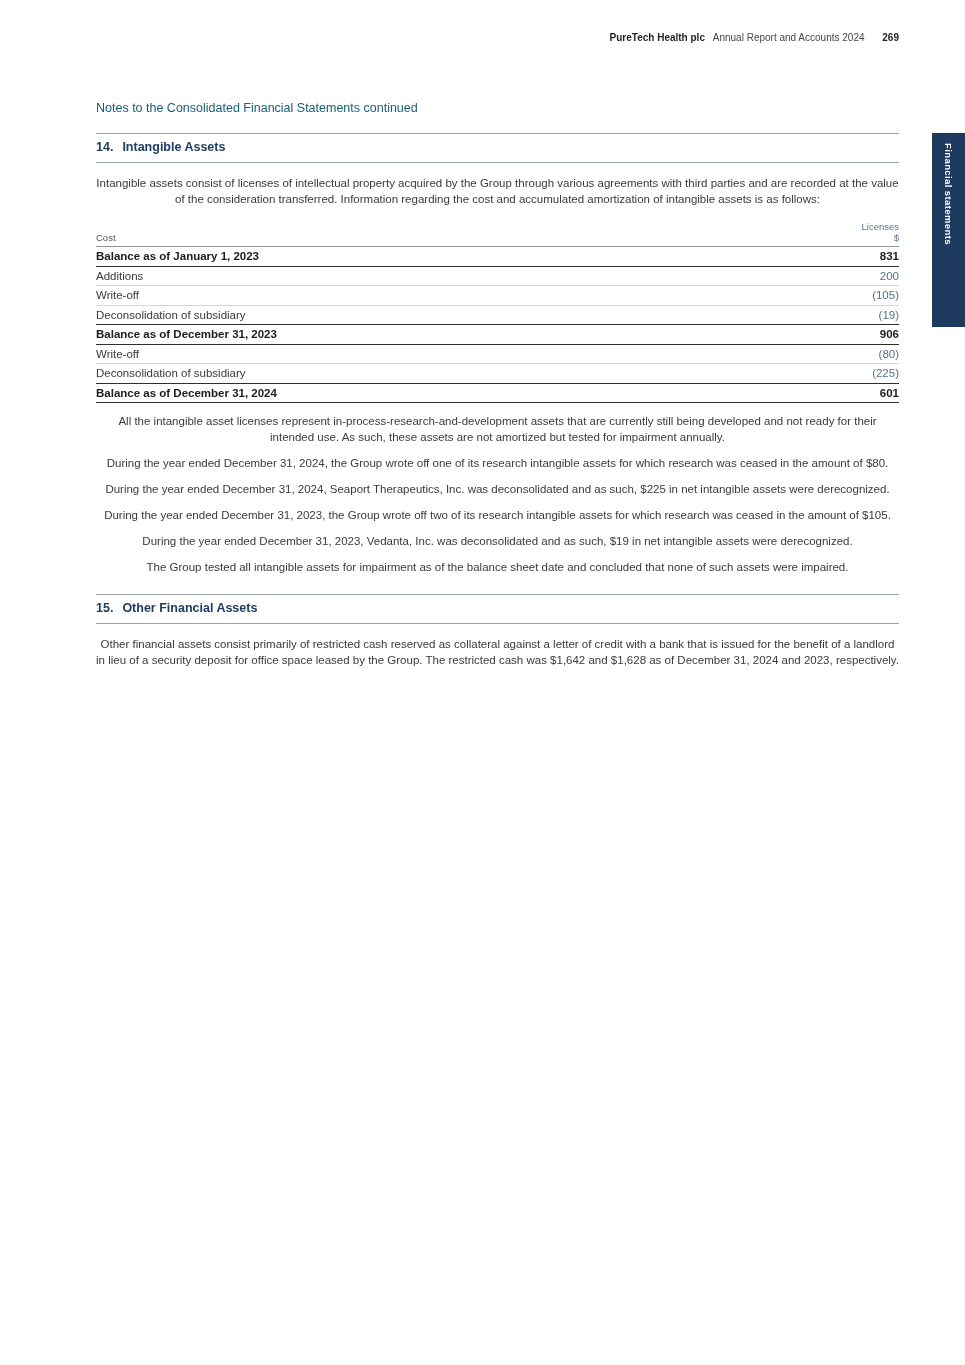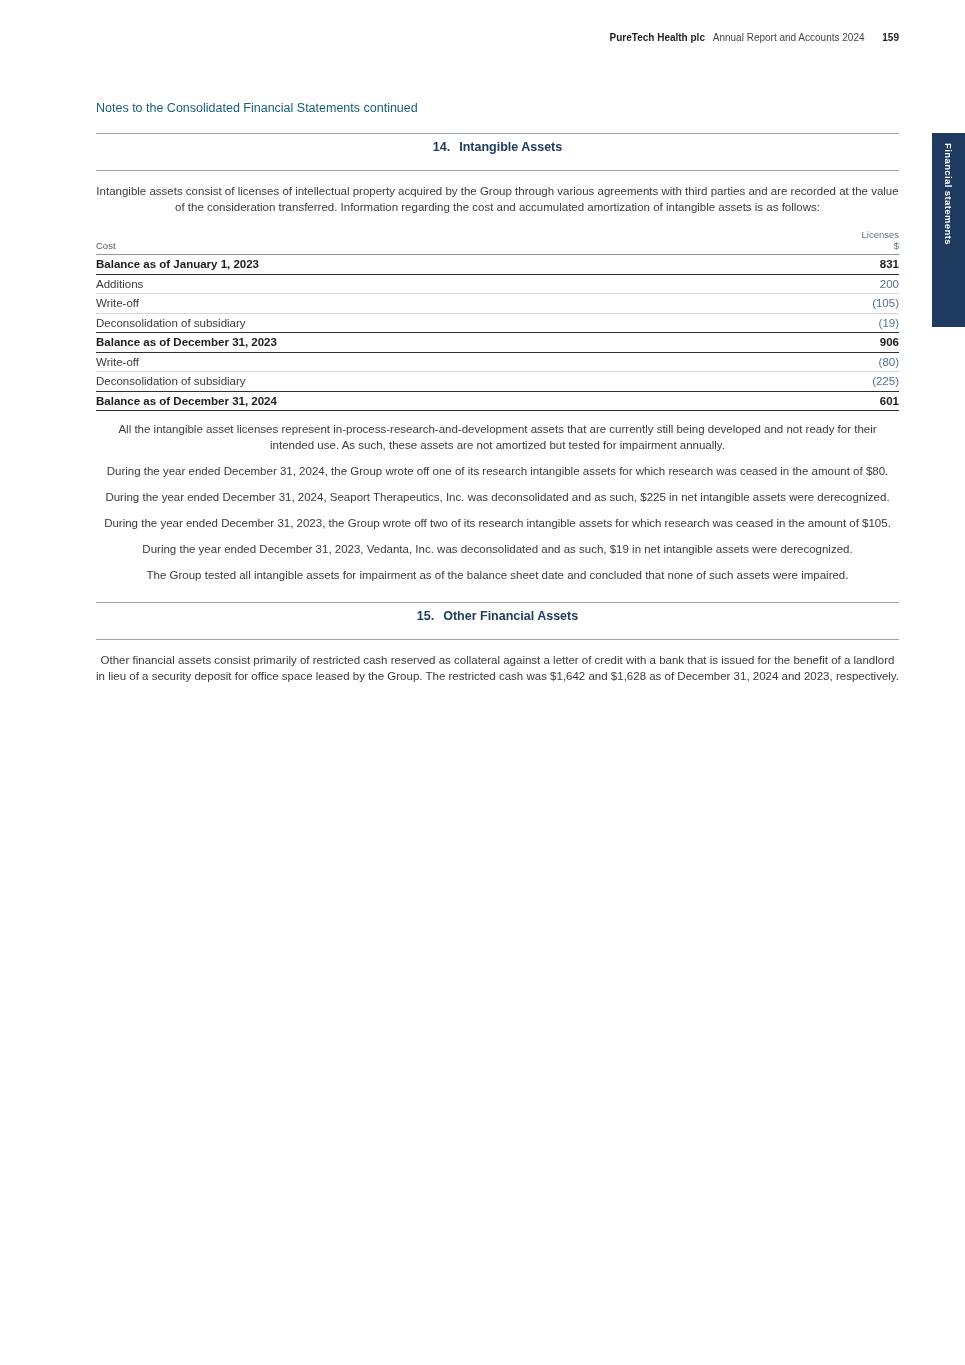--- a/index.html
+++ b/index.html
@@ -44,22 +44,22 @@
   }
   .doc-title {
     margin: 0; font-size: 12.5px; font-weight: normal;
     color: #175d79;
   }
 
   .section-head {
     margin-top: 18px;
     border-top: 1px solid #9aa5ae;
     border-bottom: 1px solid #9aa5ae;
-    padding: 6px 0 16px;
-    font-size: 12.5px; font-weight: bold; color: #1f3c61; text-align: center;
+    padding: 6px 0 8px;
+    font-size: 12.5px; font-weight: bold; color: #1f3c61;
   }
   .section-num { margin-right: 9px; }
 
   .body-p {
     margin: 10px 0 0;
     font-size: 11.5px; line-height: 16px; color: #3a3a3a; text-align: center;
   }
   .body-p.first { margin-top: 12px; }
 
   
@@ -82,21 +82,21 @@
 
   .section-head.s15 { margin-top: 19px; }
   .body-p.after-head { margin-top: 12px; }
 </style>
 </head>
 <body>
 
 <header class="page-header">
   <span class="brand">PureTech Health plc</span>
   <span class="report-title">Annual Report and Accounts 2024</span>
-  <span class="page-number">159</span>
+  <span class="page-number">269</span>
 </header>
 
 <div class="side-tab">
   <span>Financial statements</span>
 </div>
 
 <main class="content">
 
   <h1 class="doc-title">Notes to the Consolidated Financial Statements continued</h1>
 

